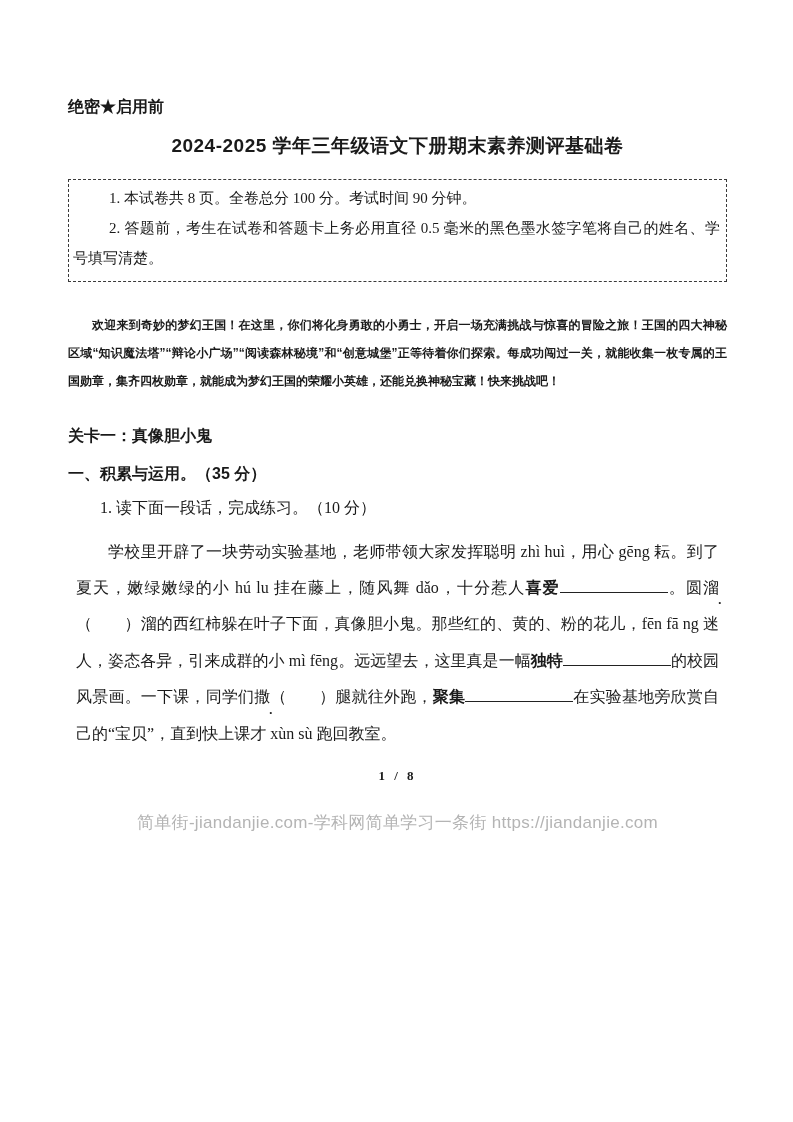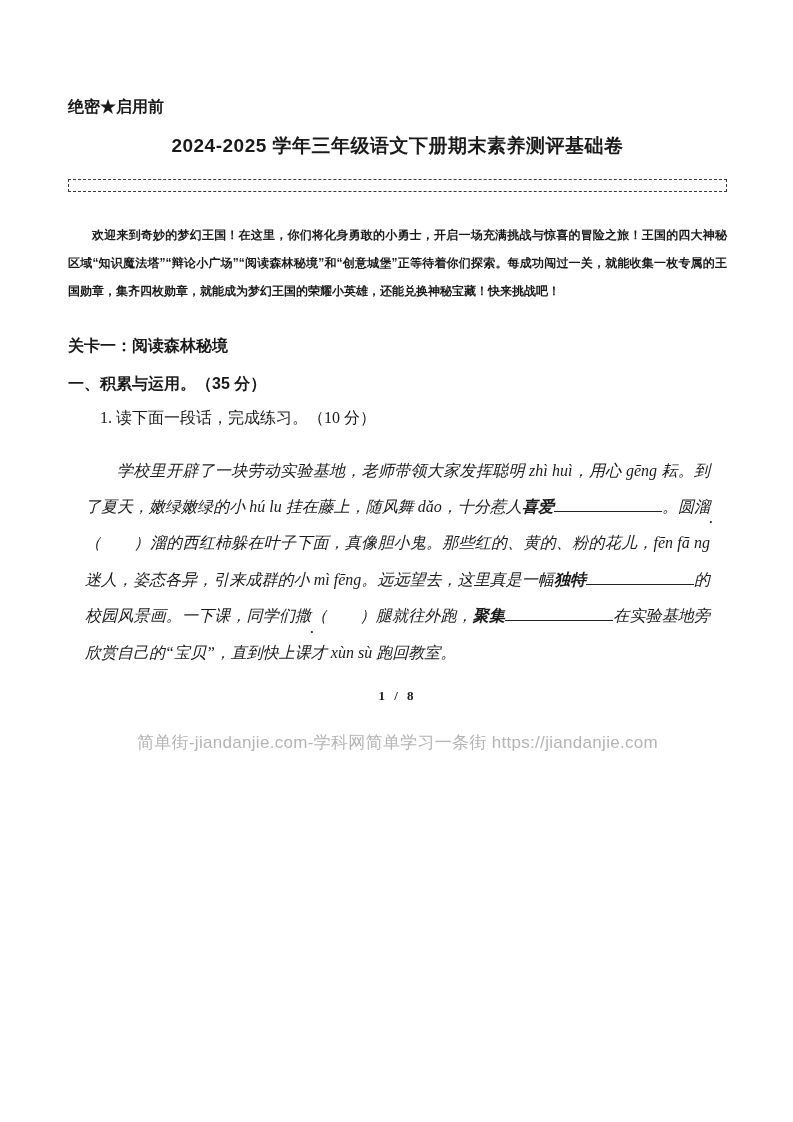--- a/index.html
+++ b/index.html
@@ -53,22 +53,22 @@
   }
 
   .part-heading {
     margin:8px 0 0 0;
     font-family:"Liberation Sans", sans-serif;
     font-weight:bold; font-size:16px; line-height:2.1;
   }
   .q1-line { margin:0; font-size:16px; line-height:2.2; text-indent:2em; }
 
   .passage {
-    margin:17px; font-size:16px; line-height:2.28;
-    text-indent:2em; text-align:justify;font-style:italic;
+    margin:8px; font-size:16px; line-height:2.28;
+    text-indent:2em; text-align:justify;
   }
   .b { font-weight:bold; }
   .blank {
     display:inline-block; width:108px; height:2px;
     border-bottom:1.4px solid #222;
     vertical-align:baseline;
   }
   .dot-under { position:relative; }
   .dot-under::after {
     content:"\2022";
@@ -91,25 +91,27 @@
 </head>
 <body>
 
 <div class="sheet">
 
   <div class="secrecy">绝密★启用前</div>
 
   <div class="paper-title">2024-2025 学年三年级语文下册期末素养测评基础卷</div>
 
   <div class="notice-box">
+    <p class="notice-item">1. 本试卷共 8 页。全卷总分 100 分。考试时间 90 分钟。</p>
+    <p class="notice-item">2. 答题前，考生在试卷和答题卡上务必用直径 0.5 毫米的黑色墨水签字笔将自己的姓名、学号填写清楚。</p>
   </div>
 
   <p class="intro">欢迎来到奇妙的梦幻王国！在这里，你们将化身勇敢的小勇士，开启一场充满挑战与惊喜的冒险之旅！王国的四大神秘区域“知识魔法塔”“辩论小广场”“阅读森林秘境”和“创意城堡”正等待着你们探索。每成功闯过一关，就能收集一枚专属的王国勋章，集齐四枚勋章，就能成为梦幻王国的荣耀小英雄，还能兑换神秘宝藏！快来挑战吧！</p>
 
-  <p class="level-heading">关卡一：阅读森林秘境</p>
+  <p class="level-heading">关卡一：真像胆小鬼</p>
 
   <p class="part-heading">一、积累与运用。（35 分）</p>
   <p class="q1-line">1. 读下面一段话，完成练习。（10 分）</p>
 
   <p class="passage">
     <span>学校里开辟了一块劳动实验基地，老师带领大家发挥聪明 zhì huì，用心 gēng 耘。到了夏天，嫩绿嫩绿的小 hú lu 挂在藤上，随风舞 dǎo，十分惹人</span><span class="b">喜爱</span><span class="blank"></span><span>。圆</span><span class="dot-under">溜</span><span>（　　）溜的西红柿躲在叶子下面，真像胆小鬼。那些红的、黄的、粉的花儿，fēn fā ng 迷人，姿态各异，引来成群的小 mì fēng。远远望去，这里真是一幅</span><span class="b">独特</span><span class="blank"></span><span>的校园风景画。一下课，同学们</span><span class="dot-under">撒</span><span>（　　）腿就往外跑，</span><span class="b">聚集</span><span class="blank"></span><span>在实验基地旁欣赏自己的“宝贝”，直到快上课才 xùn sù 跑回教室。</span>
   </p>
 
   <p class="page-num">1 / 8</p>
 

